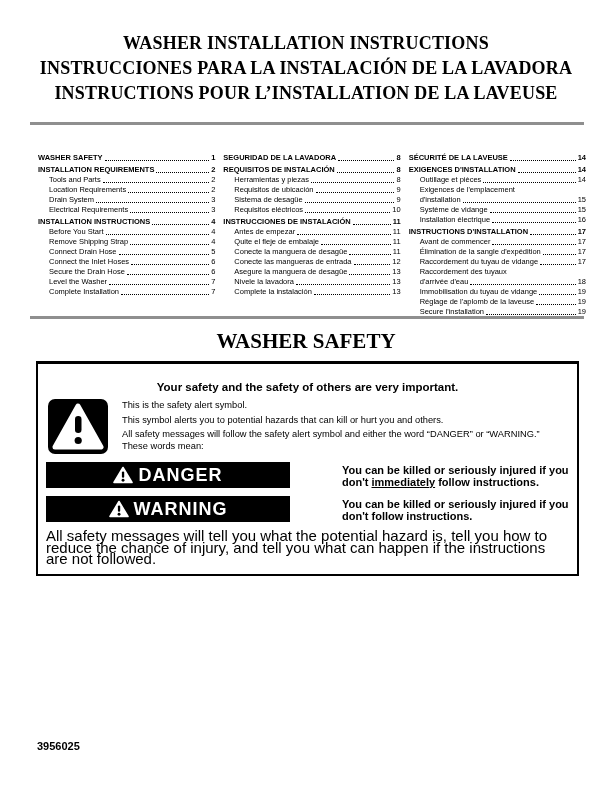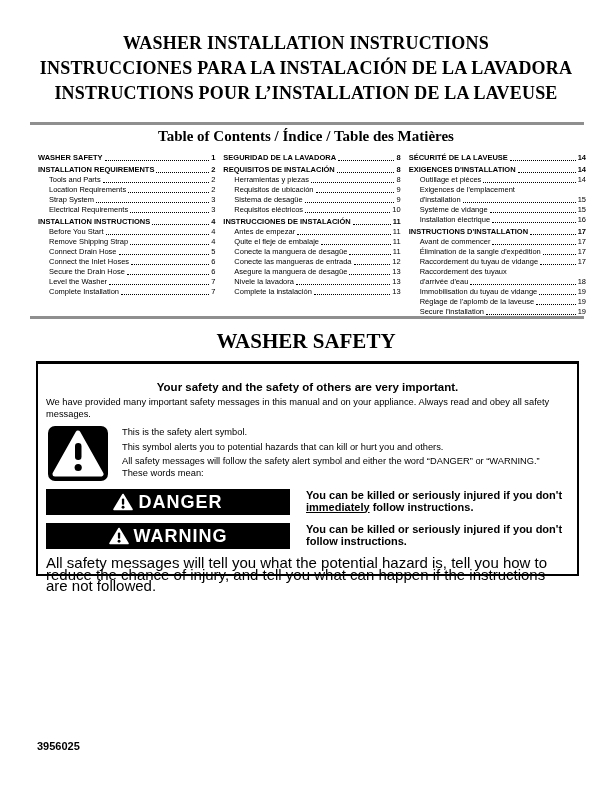--- a/index.html
+++ b/index.html
@@ -33,21 +33,21 @@
   .safety-box{position:absolute;top:361px;left:36px;width:543px;height:215px;
     border:2px solid #000;border-top-width:3px;box-sizing:border-box;padding:14px 8px 0 8px;}
   .box-headline{text-align:center;font-weight:bold;font-size:11.5px;margin-top:3px;}
   .box-intro{font-size:9.3px;line-height:11.5px;margin-top:4px;}
   .alert-row{display:flex;margin-top:6px;}
   .alert-icon{width:60px;height:55px;flex:0 0 auto;margin-left:2px;}
   .alert-texts{margin-left:14px;font-size:9.3px;line-height:11.5px;width:450px;}
   .alert-line{margin-top:3px;}
   .alert-line:first-child{margin-top:1px;}
   .alert-line.cont{margin-top:0;}
-  .signal-row{display:flex;margin-top:8px;align-items:flex-start;}
+  .signal-row{display:flex;margin-top:8px;align-items:flex-end;gap:36px;}
   .banner{width:244px;height:26px;background:#000;color:#fff;display:flex;align-items:center;
     justify-content:center;font-weight:bold;font-size:18px;letter-spacing:1px;flex:0 0 auto;}
   .banner svg{margin-right:5px;}
   .signal-text{margin-left:16px;font-weight:bold;font-size:11px;line-height:11.5px;width:292px;margin-top:1px;}
   .u{text-decoration:underline;}
   .box-footer{font-size:15px;line-height:11.5px;margin-top:8px;}
   
   .part-number{position:absolute;left:37px;top:740px;font-weight:bold;font-size:11px;}
 </style>
 </head>
@@ -56,21 +56,20 @@
 <div class="page">
 
   <div class="title-block">
     <div class="title-line">WASHER INSTALLATION INSTRUCTIONS</div>
     <div class="title-line">INSTRUCCIONES PARA LA INSTALACIÓN DE LA LAVADORA</div>
     <div class="title-line">INSTRUCTIONS POUR L’INSTALLATION DE LA LAVEUSE</div>
   </div>
 
   <div class="rule rule-top"></div>
 
-  <div class="toc-title">Table of Contents / Índice / Table des Matières</div>
   <div class="toc">
     <div class="toc-col">
         <div class="toc-entry toc-bold">
           <span class="toc-label">WASHER SAFETY</span>
           <span class="toc-dots"></span>
           <span class="toc-page">1</span>
         </div>
         <div class="toc-entry toc-bold">
           <span class="toc-label">INSTALLATION REQUIREMENTS</span>
           <span class="toc-dots"></span>
@@ -80,21 +79,21 @@
           <span class="toc-label">Tools and Parts</span>
           <span class="toc-dots"></span>
           <span class="toc-page">2</span>
         </div>
         <div class="toc-entry toc-indent">
           <span class="toc-label">Location Requirements</span>
           <span class="toc-dots"></span>
           <span class="toc-page">2</span>
         </div>
         <div class="toc-entry toc-indent">
-          <span class="toc-label">Strap System</span>
+          <span class="toc-label">Drain System</span>
           <span class="toc-dots"></span>
           <span class="toc-page">3</span>
         </div>
         <div class="toc-entry toc-indent">
           <span class="toc-label">Electrical Requirements</span>
           <span class="toc-dots"></span>
           <span class="toc-page">3</span>
         </div>
         <div class="toc-entry toc-bold">
           <span class="toc-label">INSTALLATION INSTRUCTIONS</span>
@@ -288,21 +287,20 @@
         </div>
       </div>
   </div>
 
   <div class="rule rule-mid"></div>
 
   <div class="safety-title">WASHER SAFETY</div>
 
   <div class="safety-box">
     <div class="box-headline">Your safety and the safety of others are very important.</div>
-    <div class="box-intro">We have provided many important safety messages in this manual and on your appliance. Always read and obey all safety messages.</div>
 
     <div class="alert-row">
       <svg class="alert-icon" viewBox="0 0 60 55" xmlns="http://www.w3.org/2000/svg">
         <rect x="0" y="0" width="60" height="55" rx="7" fill="#000"></rect>
         <path d="M30 7 L53 48 L7 48 Z" fill="#fff" stroke="#fff" stroke-width="5" stroke-linejoin="round"></path>
         <rect x="27" y="17" width="6.5" height="17" rx="3.2" fill="#000"></rect>
         <circle cx="30.2" cy="41.5" r="3.6" fill="#000"></circle>
       </svg>
       <div class="alert-texts">
         <div class="alert-line">This is the safety alert symbol.</div>

